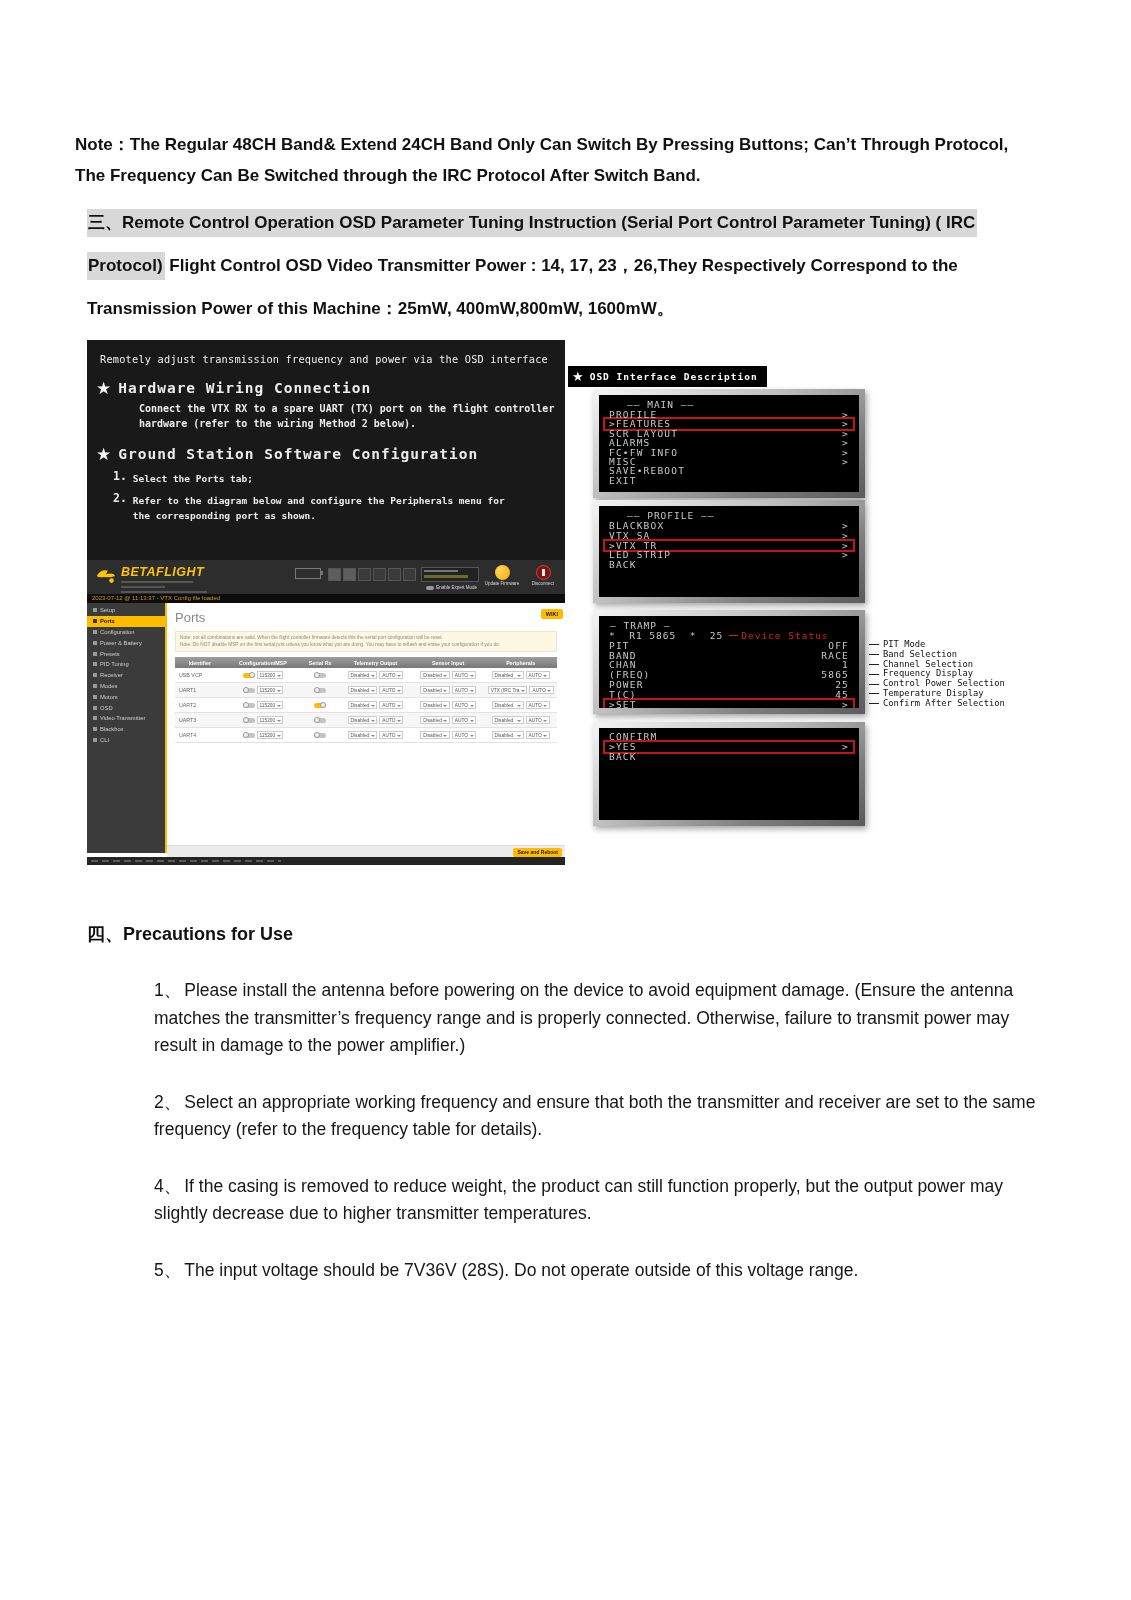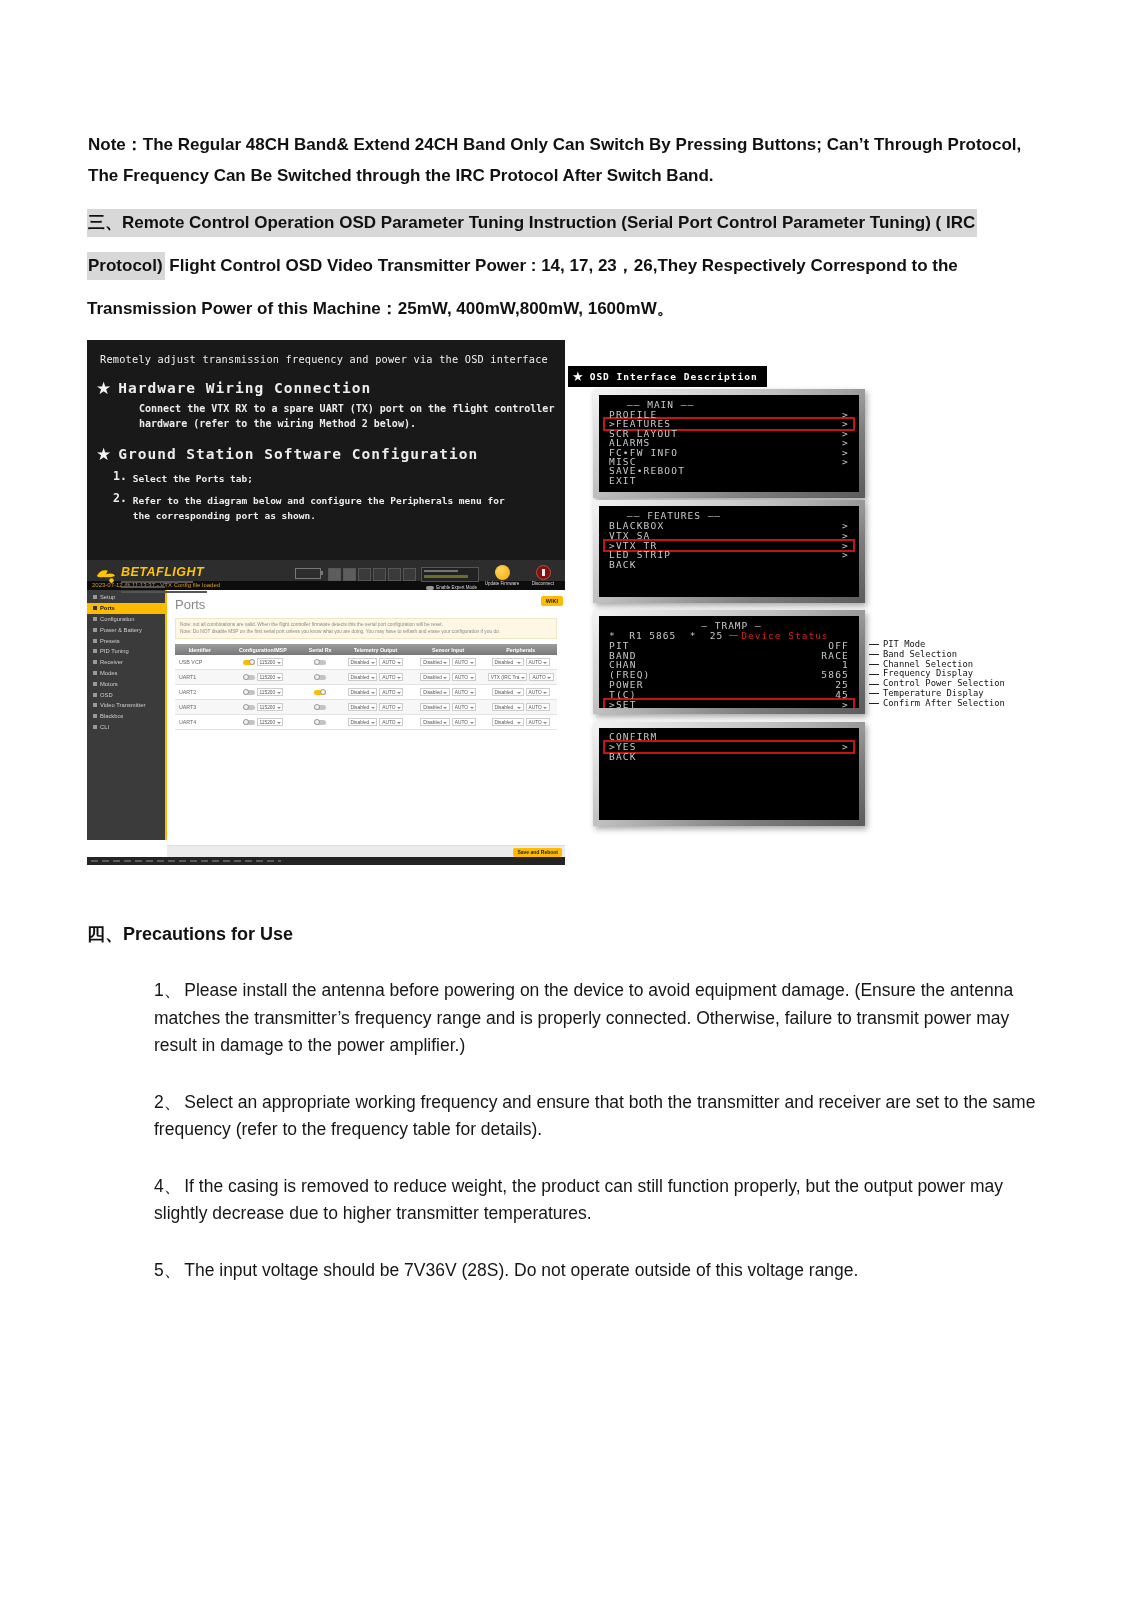--- a/index.html
+++ b/index.html
@@ -1,20 +1,20 @@
 <!DOCTYPE html>
 <html><head>
 <meta charset="utf-8">
 <style>
   html,body{margin:0;padding:0;background:#fff;}
   .page{position:relative;width:1131px;height:1600px;background:#fff;overflow:hidden;
         font-family:"Liberation Sans",sans-serif;color:#111;}
 
   
-  .note{position:absolute;left:88px;top:112px;width:955px;font-weight:bold;font-size:17px;line-height:31px;}
+  .note{position:absolute;left:75px;top:112px;width:955px;font-weight:bold;font-size:17px;line-height:31px;}
   .s3{position:absolute;left:87px;top:184px;width:955px;font-weight:bold;font-size:17px;line-height:43px;}
   .hl{background:#d8d8d8;padding:4px 2px 5px 1px;-webkit-box-decoration-break:clone;box-decoration-break:clone;}
   .s4{position:absolute;left:87px;top:922px;font-size:18px;font-weight:bold;margin:0;}
   .prec-list{position:absolute;left:154px;top:977px;width:882px;}
   .prec{margin:0 0 29px 0;font-size:17.5px;line-height:27.5px;color:#161616;}
   .pnum{margin-right:3px;}
 
   
   .guide{position:absolute;left:87px;top:340px;width:478px;height:220px;background:#191919;color:#ececec;
          font-family:"DejaVu Sans Mono",monospace;box-sizing:border-box;}
@@ -22,21 +22,21 @@
   .g-h{margin:13px 0 1px 9px;display:flex;align-items:center;}
   .g-star{font-family:"DejaVu Sans",sans-serif;font-size:17px;margin-right:7px;color:#f5f5f5;}
   .g-h-text{font-size:14.5px;font-weight:bold;letter-spacing:1px;}
   .g-body{margin:3px 0 0 52px;font-size:10px;font-weight:bold;line-height:15px;}
   .g-step{display:flex;margin:5px 0 0 26px;}
   .g-num{font-size:11.5px;font-weight:bold;margin-right:6px;}
   .g-step-text{font-size:9.5px;font-weight:bold;line-height:15px;max-width:372px;padding-top:2px;}
 
   
   .bf{position:absolute;left:87px;top:560px;width:478px;height:305px;background:#fff;box-sizing:border-box;}
-  .bf-header{height:21px;background:#2d2d2d;position:relative;display:flex;}
+  .bf-header{height:34px;background:#2d2d2d;position:relative;display:flex;}
   .bf-logo-wrap{display:flex;margin:6px 0 0 8px;gap:4px;}
   .bf-logo{color:#ffc400;font-style:italic;font-weight:bold;font-size:12.5px;letter-spacing:.5px;line-height:12px;}
   .bf-sub i{display:block;height:2.5px;background:#555;margin-top:2.5px;}
   .bf-sub i:nth-child(1){width:72px;}.bf-sub i:nth-child(2){width:44px;}.bf-sub i:nth-child(3){width:86px;}
   .bf-hright{position:absolute;right:4px;top:5px;display:flex;align-items:flex-start;gap:5px;}
   .bf-batt{width:24px;height:9px;border:1px solid #777;margin-top:3px;position:relative;}
   .bf-batt::after{content:"";position:absolute;right:-3px;top:2px;width:2px;height:4px;background:#777;}
   .bf-tiles{display:flex;margin-top:3px;}
   .bf-tiles i{width:11px;height:11px;background:#3a3a3a;border:1px solid #565656;margin-left:2px;}
   .bf-tiles i.lit{background:#5d5d5d;}
@@ -101,21 +101,21 @@
   .osd-star{font-family:"DejaVu Sans",sans-serif;font-size:13px;}
   .screen{position:absolute;left:593px;width:272px;background:#000;border:6px solid #b5b5b5;
           border-image:linear-gradient(150deg,#f2f2f2,#c0c0c0 40%,#7d7d7d 75%,#5e5e5e) 1;
           box-shadow:2px 3px 6px rgba(0,0,0,.35);font-family:"DejaVu Sans Mono",monospace;color:#c9c9c9;
           padding:4px 6px;box-sizing:border-box;overflow:hidden;}
   .p1{top:389px;height:109px;}
   .p2{top:500px;height:103px;}
   .p3{top:610px;height:104px;}
   .p4{top:722px;height:104px;}
   .s-title{font-size:9.5px;letter-spacing:1px;line-height:11px;padding-left:22px;white-space:pre;}
-  .p3 .s-title{padding-left:5px;text-align:center;}
+  .p3 .s-title{padding-left:5px;}
   .srow{display:flex;justify-content:space-between;line-height:9.8px;font-size:9.5px;letter-spacing:1.2px;
         padding:0 4px;cursor:pointer;}
   .p1 .srow{line-height:9.4px;}
   .srow.boxed{box-shadow:0 0 0 2px #c41414;}
   .s-status{display:flex;font-size:9.5px;line-height:9.8px;letter-spacing:1px;padding-left:4px;}
   .s-status span{white-space:pre;}
   .st-red{color:#d42121;margin-left:6px;display:flex;align-items:center;}
   .st-red::before{content:"";width:9px;border-top:1.2px solid #d42121;margin-right:3px;}
   .tramp-notes{position:absolute;left:869px;top:640px;font-family:"DejaVu Sans Mono",monospace;
                font-size:8.8px;color:#111;}
@@ -454,21 +454,21 @@
       </div>
 
       <div class="srow">
         <span class="slabel">EXIT</span>
         <span class="sval"></span>
       </div>
     </div>
   </div>
 
   <div class="screen p2">
-    <div class="s-title">—— FEATURES ——</div>
+    <div class="s-title">—— PROFILE ——</div>
     <div>
       <div class="srow">
         <span class="slabel">BLACKBOX</span>
         <span class="sval">&gt;</span>
       </div>
 
       <div class="srow">
         <span class="slabel">VTX SA</span>
         <span class="sval">&gt;</span>
       </div>

